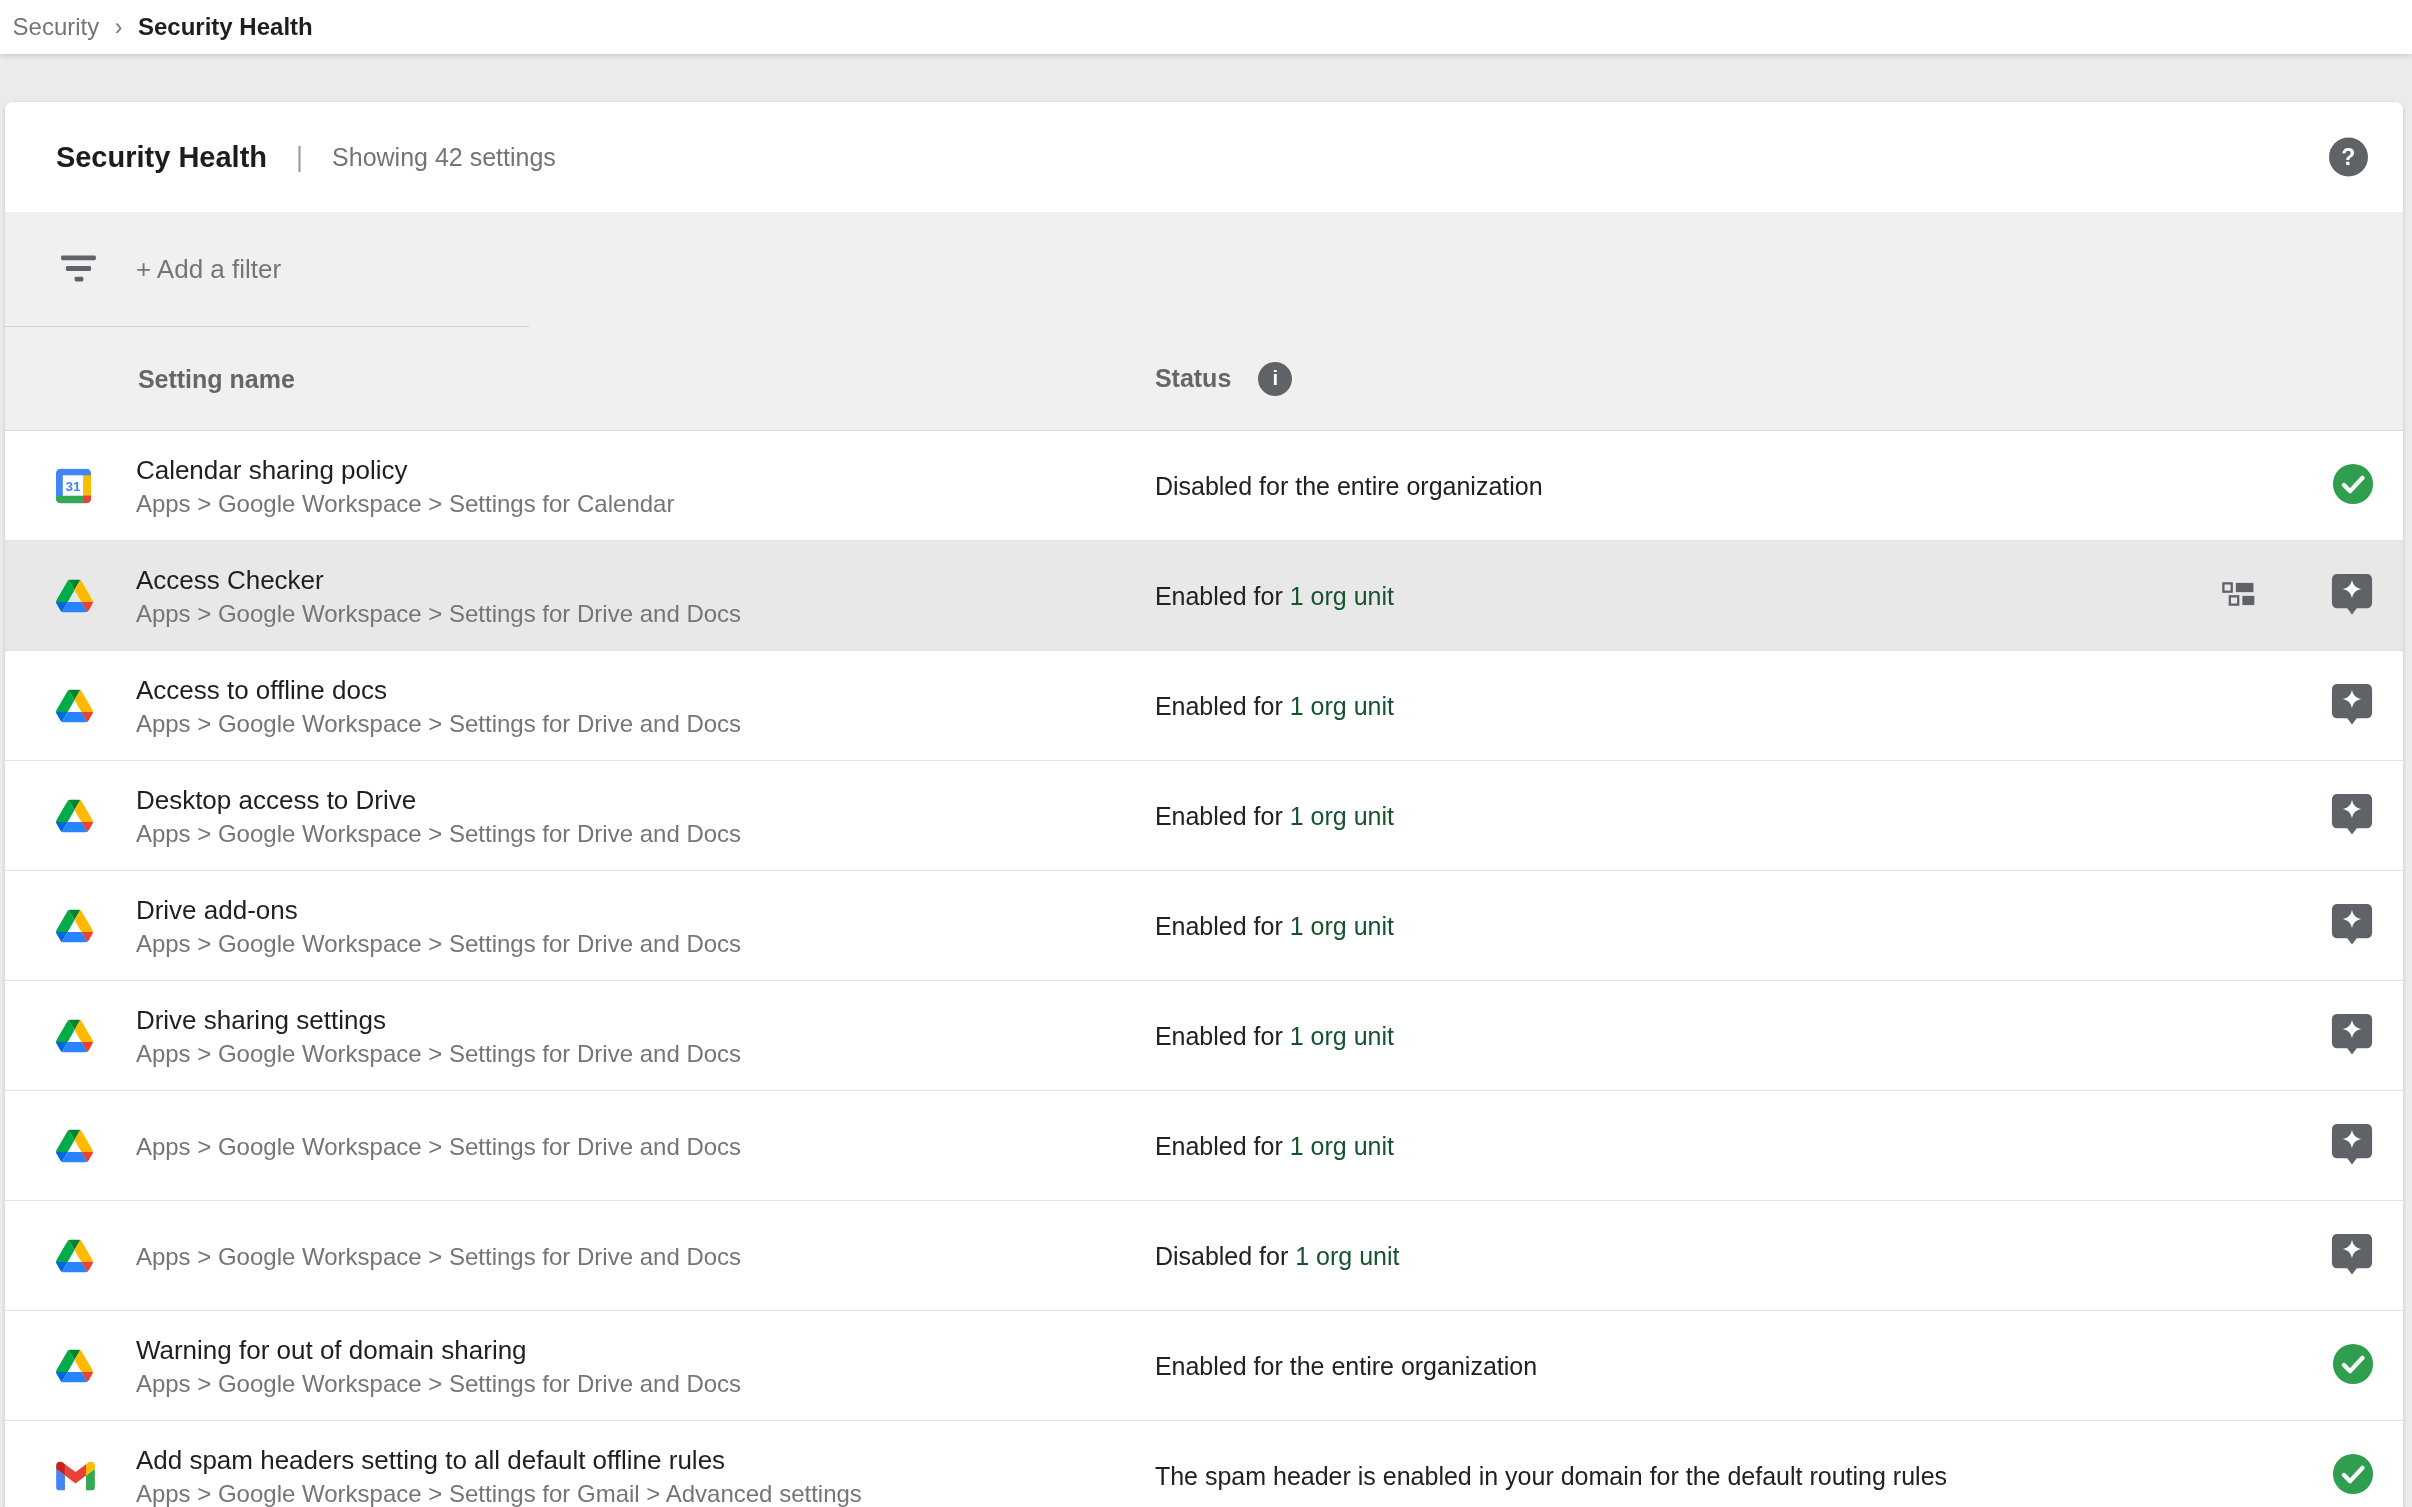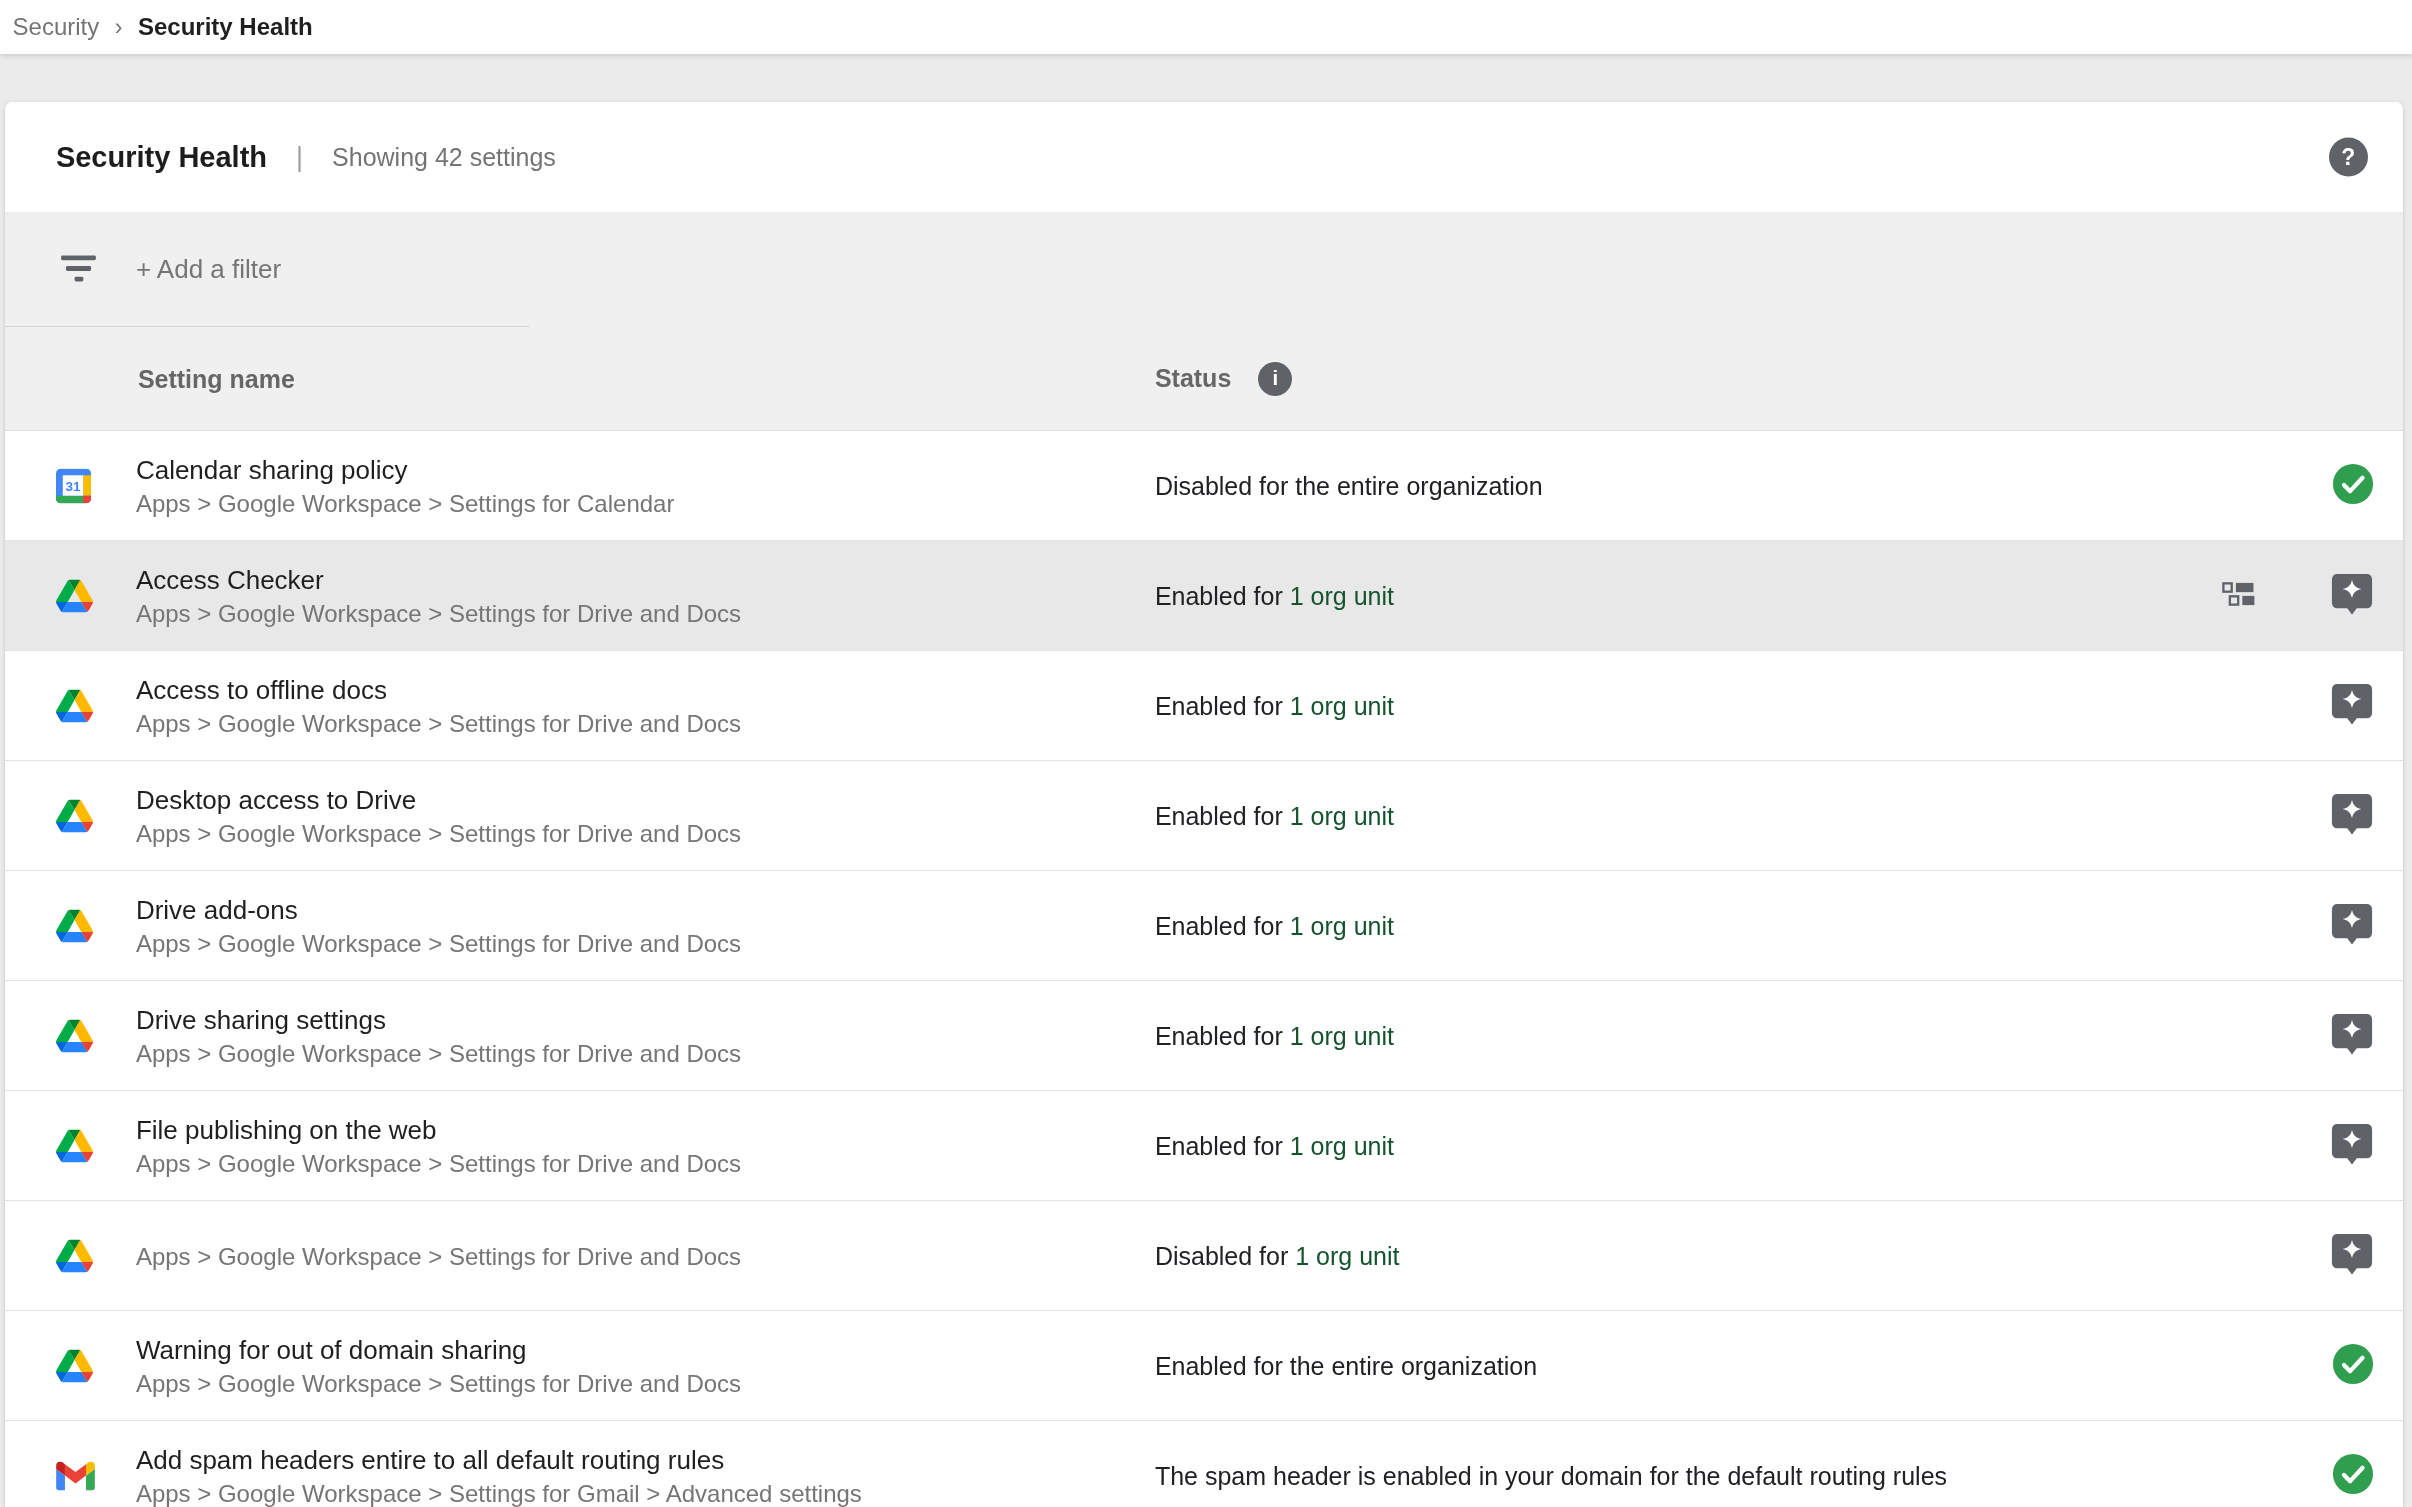--- a/index.html
+++ b/index.html
@@ -347,21 +347,20 @@
         <path d="m6.6 66.85 3.85 6.65c.8 1.4 1.95 2.5 3.3 3.3l13.75-23.8h-27.5c0 1.55.4 3.1 1.2 4.5z" fill="#0066da"></path>
         <path d="m43.65 25-13.75-23.8c-1.35.8-2.5 1.9-3.3 3.3l-25.4 44a9.06 9.06 0 0 0-1.2 4.5h27.5z" fill="#00ac47"></path>
         <path d="m73.55 76.8c1.35-.8 2.5-1.9 3.3-3.3l1.6-2.75 7.65-13.25c.8-1.4 1.2-2.95 1.2-4.5h-27.5l5.85 11.5z" fill="#ea4335"></path>
         <path d="m43.65 25 13.75-23.8c-1.35-.8-2.9-1.2-4.5-1.2h-18.5c-1.6 0-3.15.45-4.5 1.2z" fill="#00832d"></path>
         <path d="m59.8 53h-32.3l-13.75 23.8c1.35.8 2.9 1.2 4.5 1.2h50.8c1.6 0 3.15-.45 4.5-1.2z" fill="#2684fc"></path>
         <path d="m73.4 26.5-12.7-22c-.8-1.4-1.95-2.5-3.3-3.3l-13.75 23.8 16.15 28h27.45c0-1.55-.4-3.1-1.2-4.5z" fill="#ffba00"></path>
       </svg>
 
     </span>
     <span class="row-text">
-      <span class="row-title" style="display:block">File publishing on the web</span>
       <span class="row-path" style="display:block">Apps &gt; Google Workspace &gt; Settings for Drive and Docs</span>
     </span>
     <span class="row-status"><span class="status-text">Enabled for </span><a class="status-link">1 org unit</a></span>
 
     <span class="row-trail">
 
       <span class="trail-rec">
         <svg width="44" height="44" viewBox="0 0 46 46">
           <path d="M8 2h30q6 0 6 6v24q0 6-6 6H28l-5 6.5L18 38H8q-6 0-6-6V8q0-6 6-6z" fill="#5f6368"></path>
           <path d="M23 8c1.2 5.8 3.9 8.5 9.8 9.7-5.9 1.2-8.6 3.9-9.8 9.7-1.2-5.8-3.9-8.5-9.8-9.7 5.9-1.2 8.6-3.9 9.8-9.7z" fill="#ffffff"></path>
@@ -431,21 +430,21 @@
 
       <svg class="icon-gmail" width="39" height="29" viewBox="52 42 88 66">
         <path fill="#4285f4" d="M58 108h14V74L52 59v43c0 3.32 2.69 6 6 6"></path>
         <path fill="#34a853" d="M120 108h14c3.32 0 6-2.69 6-6V59l-20 15"></path>
         <path fill="#fbbc04" d="M120 48v26l20-15v-8c0-7.42-8.47-11.65-14.4-7.2"></path>
         <path fill="#ea4335" d="M72 74V48l24 18 24-18v26L96 92"></path>
         <path fill="#c5221f" d="M52 51v8l20 15V48l-5.6-4.2c-5.94-4.45-14.4-.22-14.4 7.2"></path>
       </svg>
     </span>
     <span class="row-text">
-      <span class="row-title" style="display:block">Add spam headers entire to all default routing rules</span>
+      <span class="row-title" style="display:block">Add spam headers setting to all default offline rules</span>
       <span class="row-path" style="display:block">Apps &gt; Google Workspace &gt; Settings for Gmail &gt; Advanced settings</span>
     </span>
     <span class="row-status"><span class="status-text">The spam header is enabled in your domain for the default routing rules</span></span>
 
     <span class="row-trail">
       <span class="trail-check">
         <svg width="42" height="42" viewBox="0 0 44 44">
           <circle cx="22" cy="22" r="21" fill="#2f9e4e"></circle>
           <path d="M12.5 23l6.5 6.5 13-14" stroke="#ffffff" stroke-width="4.5" fill="none" stroke-linecap="round" stroke-linejoin="round"></path>
         </svg>

